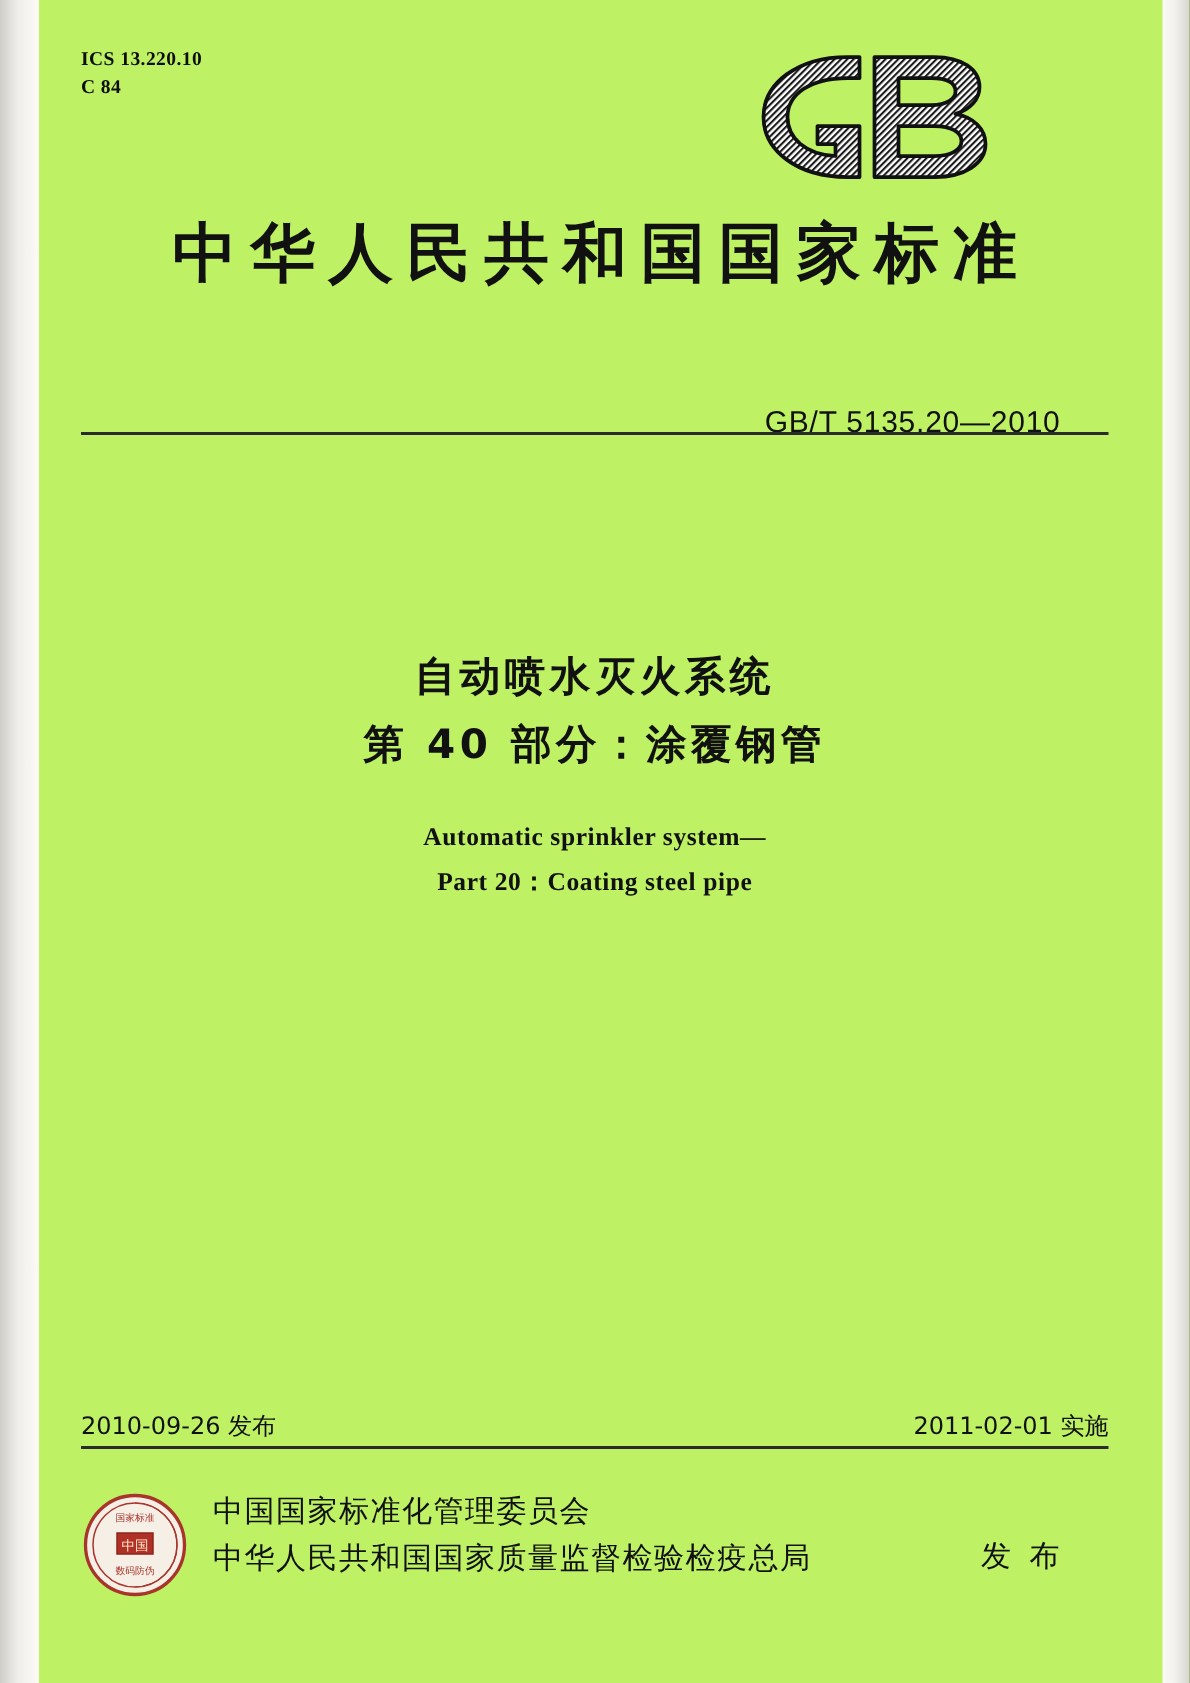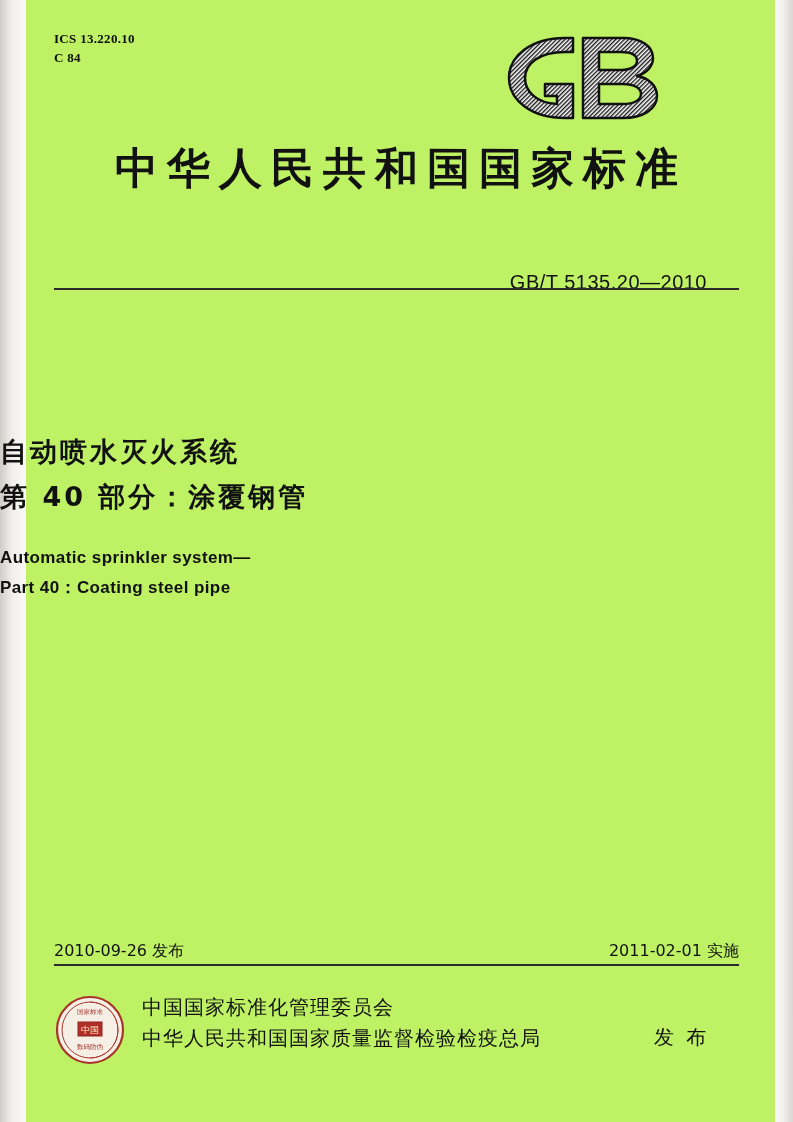--- a/index.html
+++ b/index.html
@@ -85,34 +85,34 @@
     right: 54px;
     top: 288px;
     height: 0;
     border-top: 2px solid #2b2b2b;
   }
 
   .subject {
     position: absolute;
     left: 0; right: 0;
     top: 430px;
-    text-align: left;
+    text-align: center;
   }
   .subject .cn1,
   .subject .cn2 {
     font-family: "DejaVu Sans", sans-serif;
     font-weight: bold;
     font-size: 27px;
     letter-spacing: 3px;
     color: #111;
     line-height: 1.65;
   }
   .subject .en1,
   .subject .en2 {
-    font-family: Liberation Sans, sans-serif;
+    font-family: Liberation Serif, serif;
     font-weight: bold;
     font-size: 17px;
     letter-spacing: 0.4px;
     color: #111;
     line-height: 1.75;
   }
   .subject .en-wrap { margin-top: 24px; }
 
   .issue-row {
     position: absolute;
@@ -204,21 +204,21 @@
 
   <div class="std-number">GB/T 5135.20—2010</div>
 
   <div class="rule"></div>
 
   <div class="subject">
     <div class="cn1">自动喷水灭火系统</div>
     <div class="cn2">第 40 部分：涂覆钢管</div>
     <div class="en-wrap">
       <div class="en1">Automatic sprinkler system—</div>
-      <div class="en2">Part 40：Coating steel pipe</div>
+      <div class="en2">Part 20：Coating steel pipe</div>
     </div>
   </div>
 
   <div class="issue-row">
     <div class="issue-date">2010-09-26 发布</div>
     <div class="impl-date">2011-02-01 实施</div>
     <div class="issue-rule"></div>
   </div>
 
   <div class="footer">

